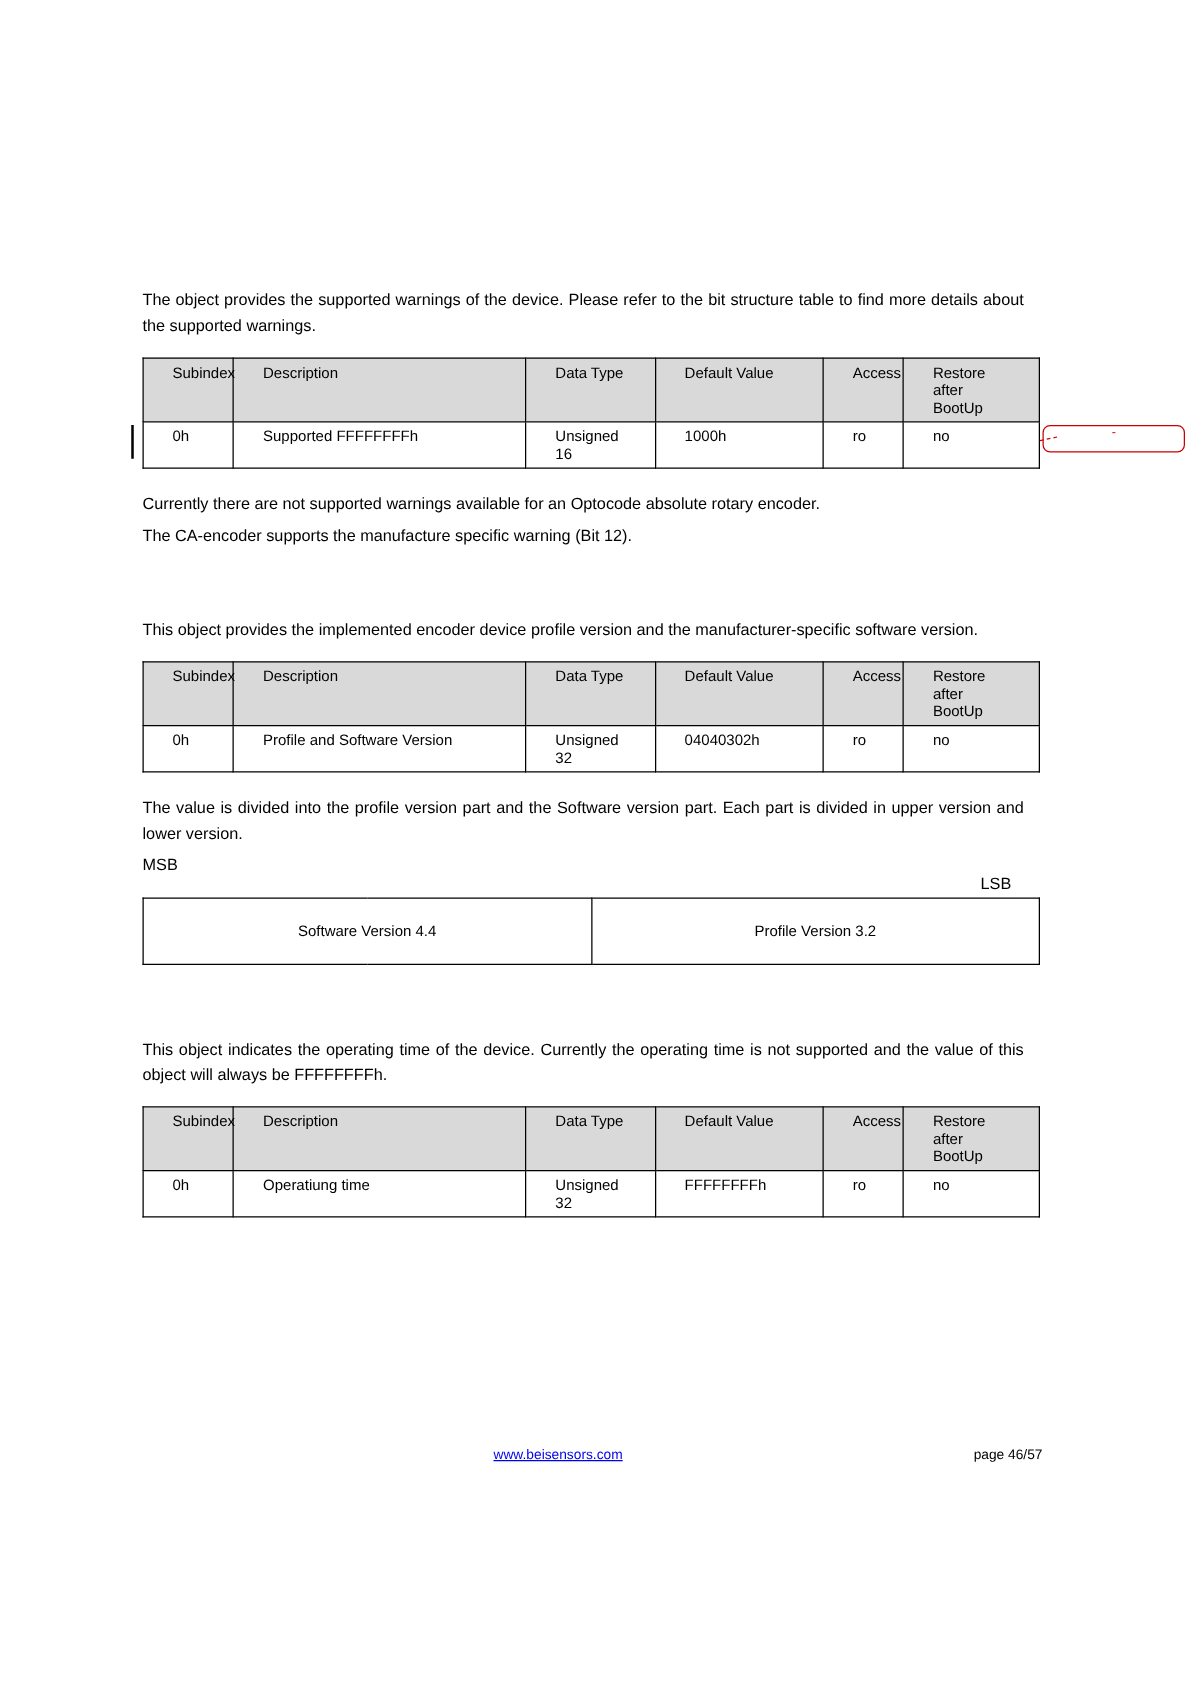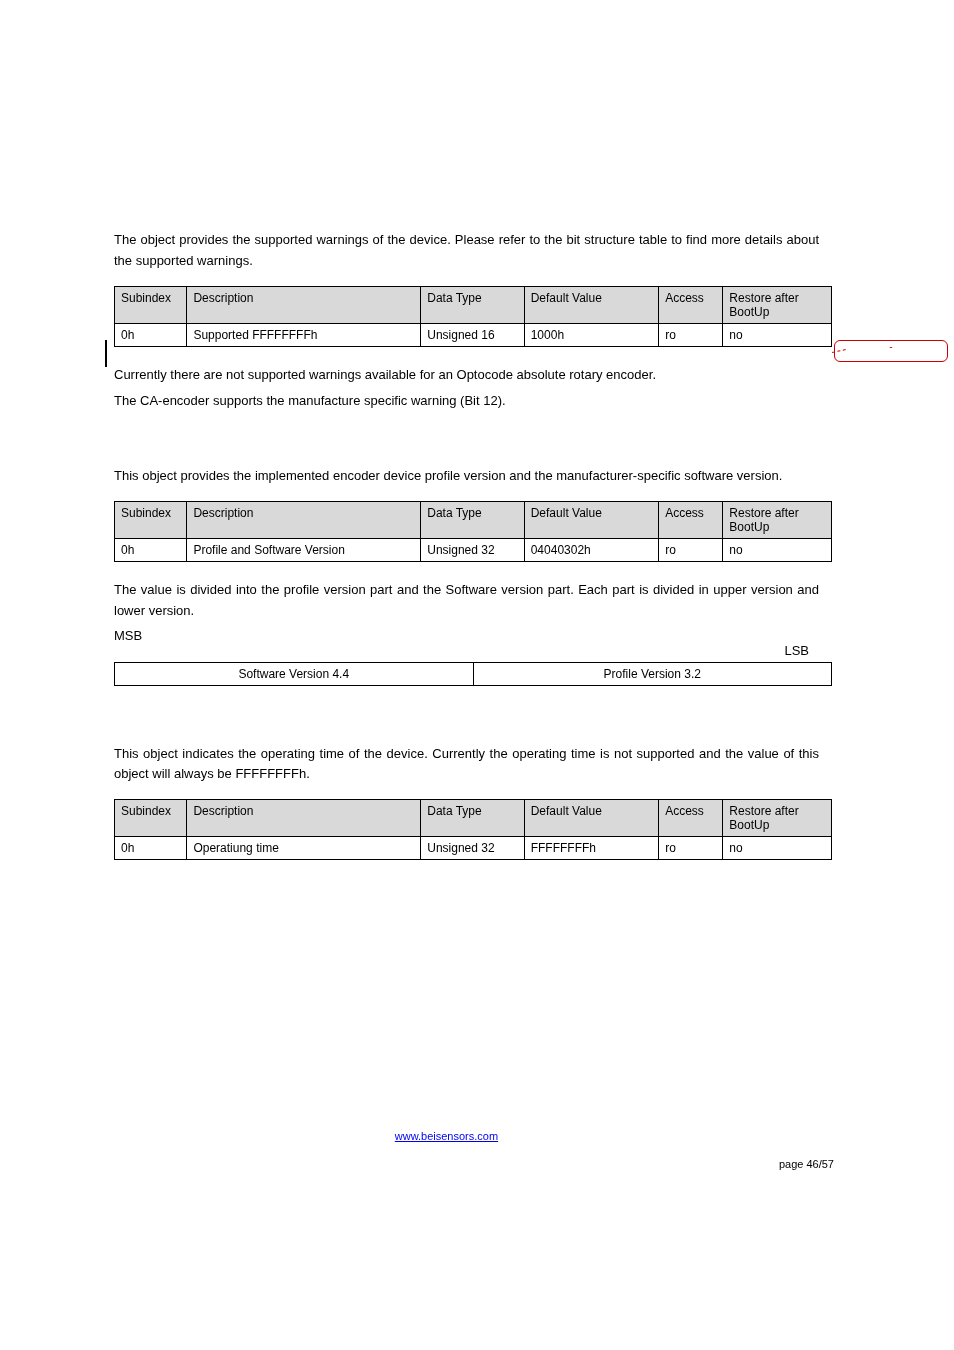--- a/index.html
+++ b/index.html
@@ -37,21 +37,21 @@
   }
   .lsb { text-align: right; margin-right: 25px; }
   table.data-table {
     border-collapse: collapse;
     width: 718px;
     margin: 8px 0 18px 0;
     table-layout: fixed;
   }
   table.data-table th, table.data-table td {
     border: 1px solid #000;
-    padding: 4px 6px;
+    padding: 4px 23px;
     font-size: 12px;
     text-align: left;
     vertical-align: top;
     font-weight: normal;
   }
   table.data-table th {
     background: #d9d9d9;
   }
   .col-subindex { width: 70px; }
   .col-desc     { width: 226px; }
@@ -60,35 +60,35 @@
   .col-access   { width: 62px; }
   .col-restore  { width: 105px; }
   table.version-table {
     border-collapse: collapse;
     width: 718px;
     table-layout: fixed;
     margin: 4px 0 18px 0;
   }
   table.version-table td {
     border: 1px solid #000;
-    padding: 4px 6px;
+    padding: 19px 6px;
     font-size: 12px;
     text-align: left;
   }
   table.version-table td.center { text-align: center; }
   .footer {
     position: absolute;
     left: 114px;
     bottom: 180px;
     width: 720px;
     font-size: 11px;
     text-align: center;
   }
   .footer a { color: #0000ee; text-decoration: underline; }
-  .footer .pnum { float: right; margin-top: 28px; }
+  .footer .pnum { float: right; }
   .change-bar {
     position: absolute;
     left: 105px;
     width: 2px;
     background: #000;
   }
   .callout {
     position: absolute;
     right: 6px;
     height: 20px;

